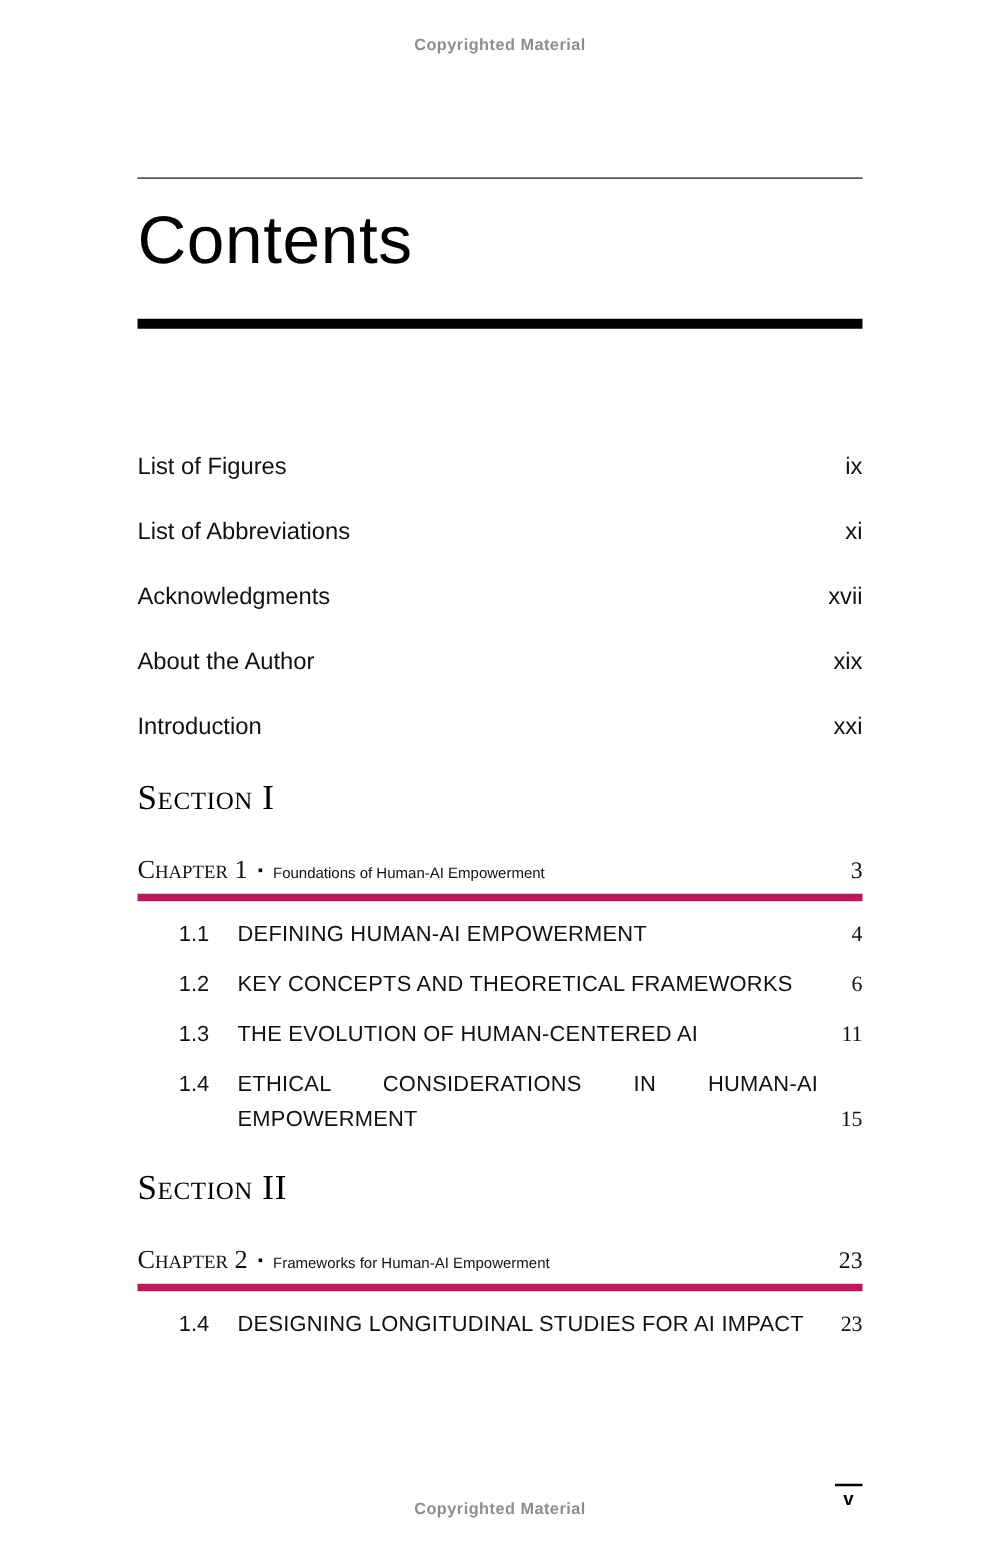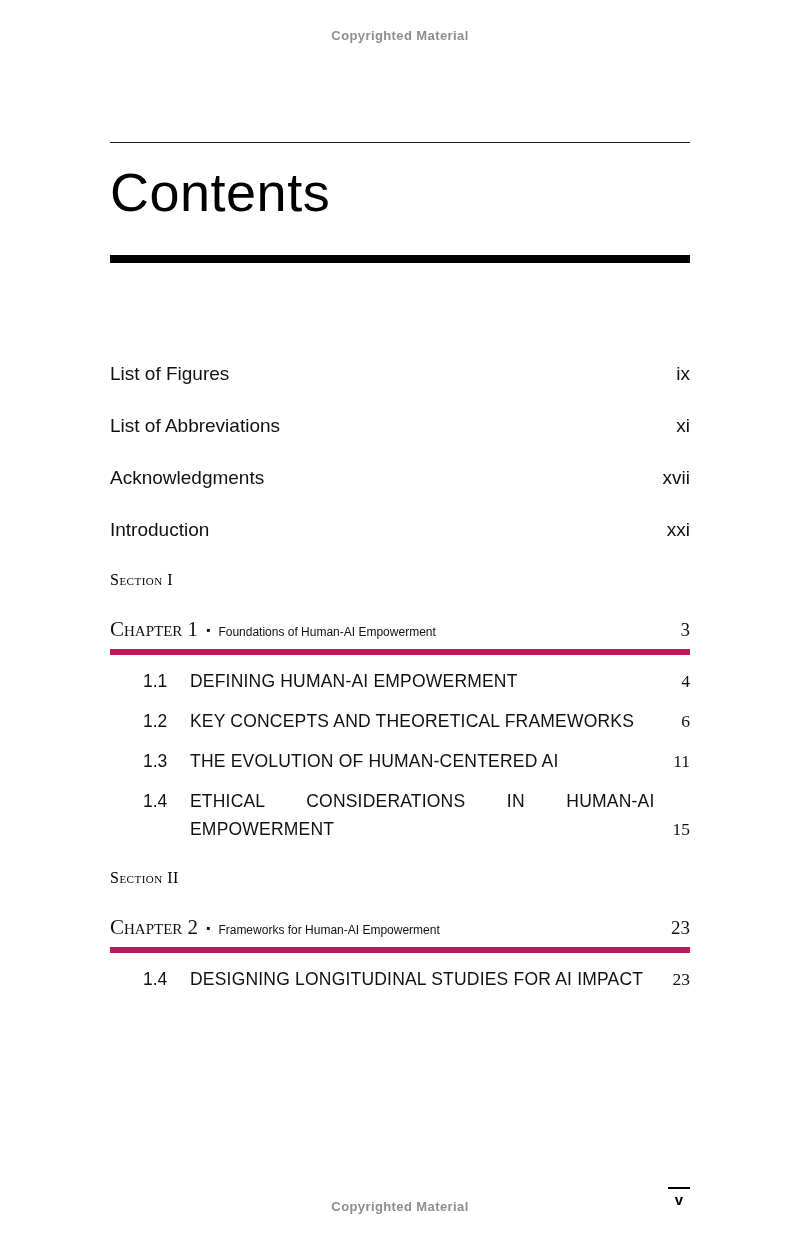--- a/index.html
+++ b/index.html
@@ -43,21 +43,21 @@
     font-size:19px;
     margin-bottom:30px;
     color:#111;
   }
   .fm-page{
     font-size:19px;
   }
   .section-heading{
     font-family:"Liberation Serif", serif;
     font-variant:small-caps;
-    font-size:16px;
+    font-size:28px;
     letter-spacing:.5px;
     margin-top:18px;
     margin-bottom:28px;
     color:#000;
   }
   .chapter-row{
     display:flex;align-items:baseline;
     border-bottom:6px solid #be185d;
     padding-bottom:7px;
     font-size:19px;
@@ -142,20 +142,24 @@
       </div>
       <div class="fm-row">
         <span>List of Abbreviations</span>
         <span class="fm-page">xi</span>
       </div>
       <div class="fm-row">
         <span>Acknowledgments</span>
         <span class="fm-page">xvii</span>
       </div>
       <div class="fm-row">
+        <span>About the Author</span>
+        <span class="fm-page">xix</span>
+      </div>
+      <div class="fm-row">
         <span>Introduction</span>
         <span class="fm-page">xxi</span>
       </div>
     </div>
 
     <div class="section-heading">Section I</div>
 
     <div class="chapter-row">
       <span class="chapter-label">Chapter 1</span>
       <span class="chapter-bullet">▪</span>

